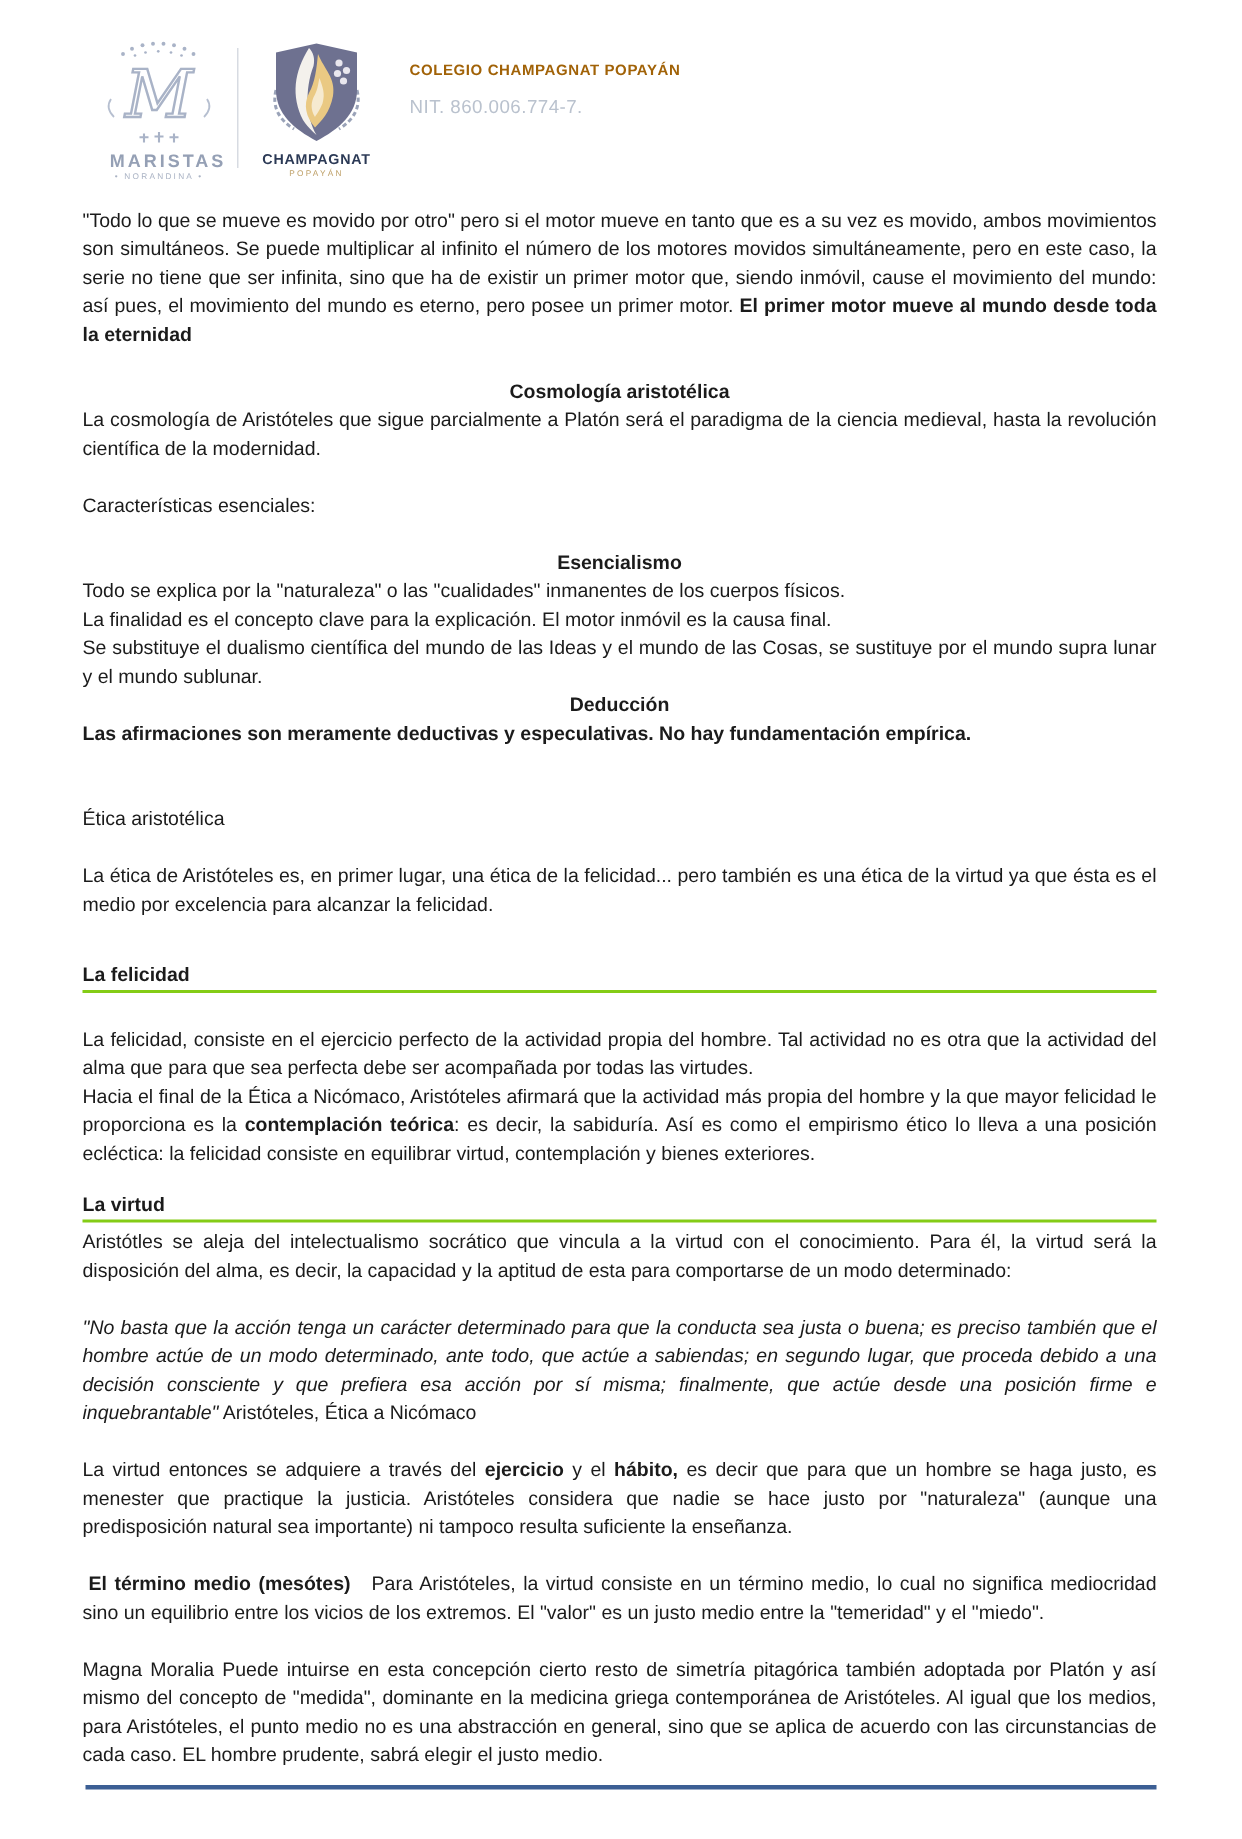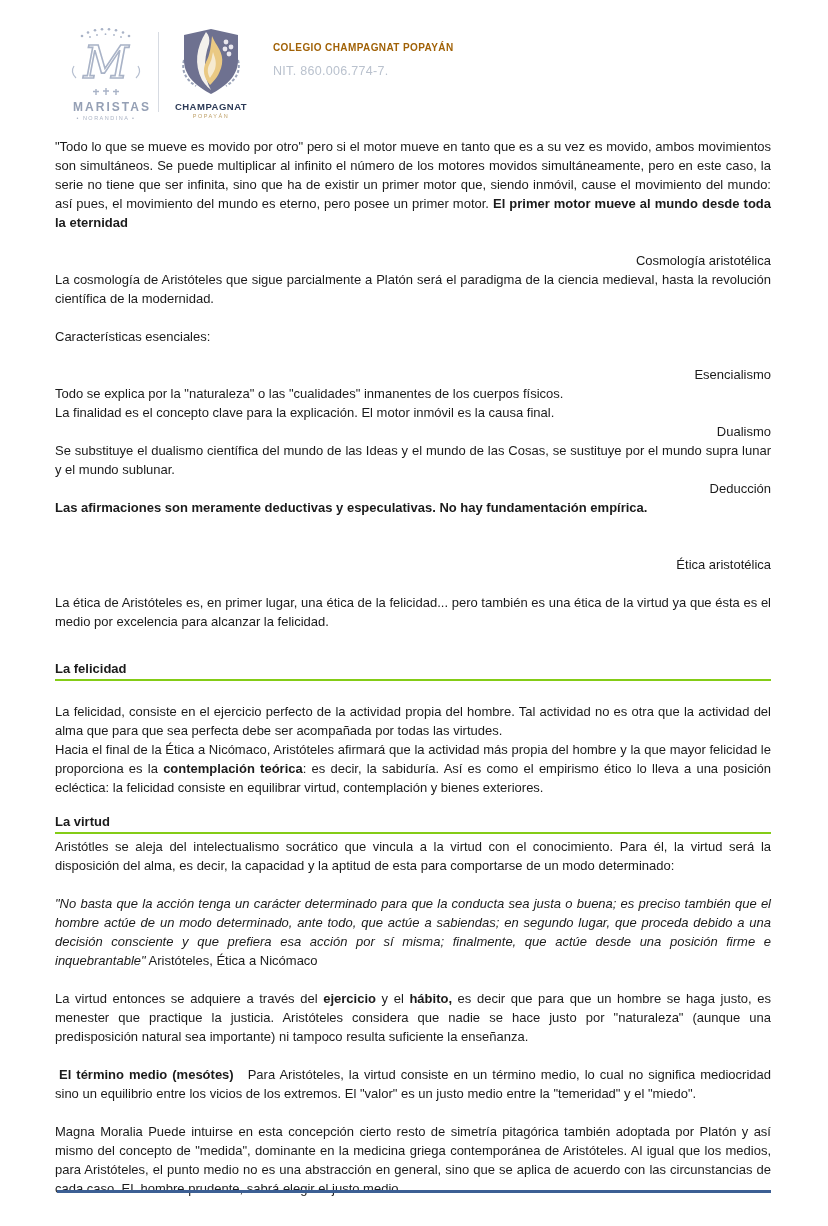--- a/index.html
+++ b/index.html
@@ -25,21 +25,21 @@
   .header-text { margin-left:18px; padding-top:16px; }
   .school-title { font-size:10px; font-weight:bold; letter-spacing:0.4px; color:#a16207; }
   .school-nit { margin-top:11px; font-size:12.5px; color:#bac2ce; letter-spacing:0.3px; }
   
   .content {
     position:absolute; top:137px; left:55px; width:716px;
     font-size:13px; line-height:19px; text-align:justify;
   }
   .content p { margin:0; }
   b, .bold { font-weight:bold; }
-  .h-inline { font-weight:normal; text-align:right; }
+  .h-inline { font-weight:bold; text-align:center; }
   .gap1 { margin-top:19px !important; }
   .gap15 { margin-top:28px !important; }
   .gap2 { margin-top:38px !important; }
   .ruled-heading {
     font-weight:bold; text-align:left;
     border-bottom:2px solid #84cc16;
     padding-bottom:1px;
   }
   .quote { font-style:italic; }
   .quote .attrib { font-style:normal; }
@@ -128,27 +128,26 @@
 
     <p class="h-inline gap1">Cosmología aristotélica</p>
     <p>La cosmología de Aristóteles que sigue parcialmente a Platón será el paradigma de la ciencia medieval, hasta la revolución científica de la modernidad.</p>
 
     <p class="gap1" style="text-align:left">Características esenciales:</p>
 
     <div class="gap1">
       <p class="h-inline">Esencialismo</p>
       <p>Todo se explica por la "naturaleza" o las "cualidades" inmanentes de los cuerpos físicos.</p>
       <p>La finalidad es el concepto clave para la explicación. El motor inmóvil es la causa final.</p>
-      <p class="h-inline">Dualismo</p>
       <p>Se substituye el dualismo científica del mundo de las Ideas y el mundo de las Cosas, se sustituye por el mundo supra lunar y el mundo sublunar.</p>
       <p class="h-inline">Deducción</p>
       <p class="bold">Las afirmaciones son meramente deductivas y especulativas. No hay fundamentación empírica.</p>
     </div>
 
-    <p class="gap2" style="text-align:right">Ética aristotélica</p>
+    <p class="gap2" style="text-align:left">Ética aristotélica</p>
     <p class="gap1">La ética de Aristóteles es, en primer lugar, una ética de la felicidad... pero también es una ética de la virtud ya que ésta es el medio por excelencia para alcanzar la felicidad.</p>
 
     <p class="ruled-heading gap15">La felicidad</p>
     <p style="margin-top:21px">La felicidad, consiste en el ejercicio perfecto de la actividad propia del hombre. Tal actividad no es otra que la actividad del alma que para que sea perfecta debe ser acompañada por todas las virtudes.</p>
     <p><span>Hacia el final de la Ética a Nicómaco, Aristóteles afirmará que la actividad más propia del hombre y la que mayor felicidad le proporciona es la </span><b>contemplación teórica</b><span>: es decir, la sabiduría. Así es como el empirismo ético lo lleva a una posición ecléctica: la felicidad consiste en equilibrar virtud, contemplación y bienes exteriores.</span></p>
 
     <p class="ruled-heading" style="margin-top:15px">La virtud</p>
     <p style="margin-top:3px">Aristótles se aleja del intelectualismo socrático que vincula a la virtud con el conocimiento. Para él, la virtud será la disposición del alma, es decir, la capacidad y la aptitud de esta para comportarse de un modo determinado:</p>
 
     <p class="quote gap1"><span>"No basta que la acción tenga un carácter determinado para que la conducta sea justa o buena; es preciso también que el hombre actúe de un modo determinado, ante todo, que actúe a sabiendas; en segundo lugar, que proceda debido a una decisión consciente y que prefiera esa acción por sí misma; finalmente, que actúe desde una posición firme e inquebrantable"</span><span class="attrib"> Aristóteles, Ética a Nicómaco</span></p>

